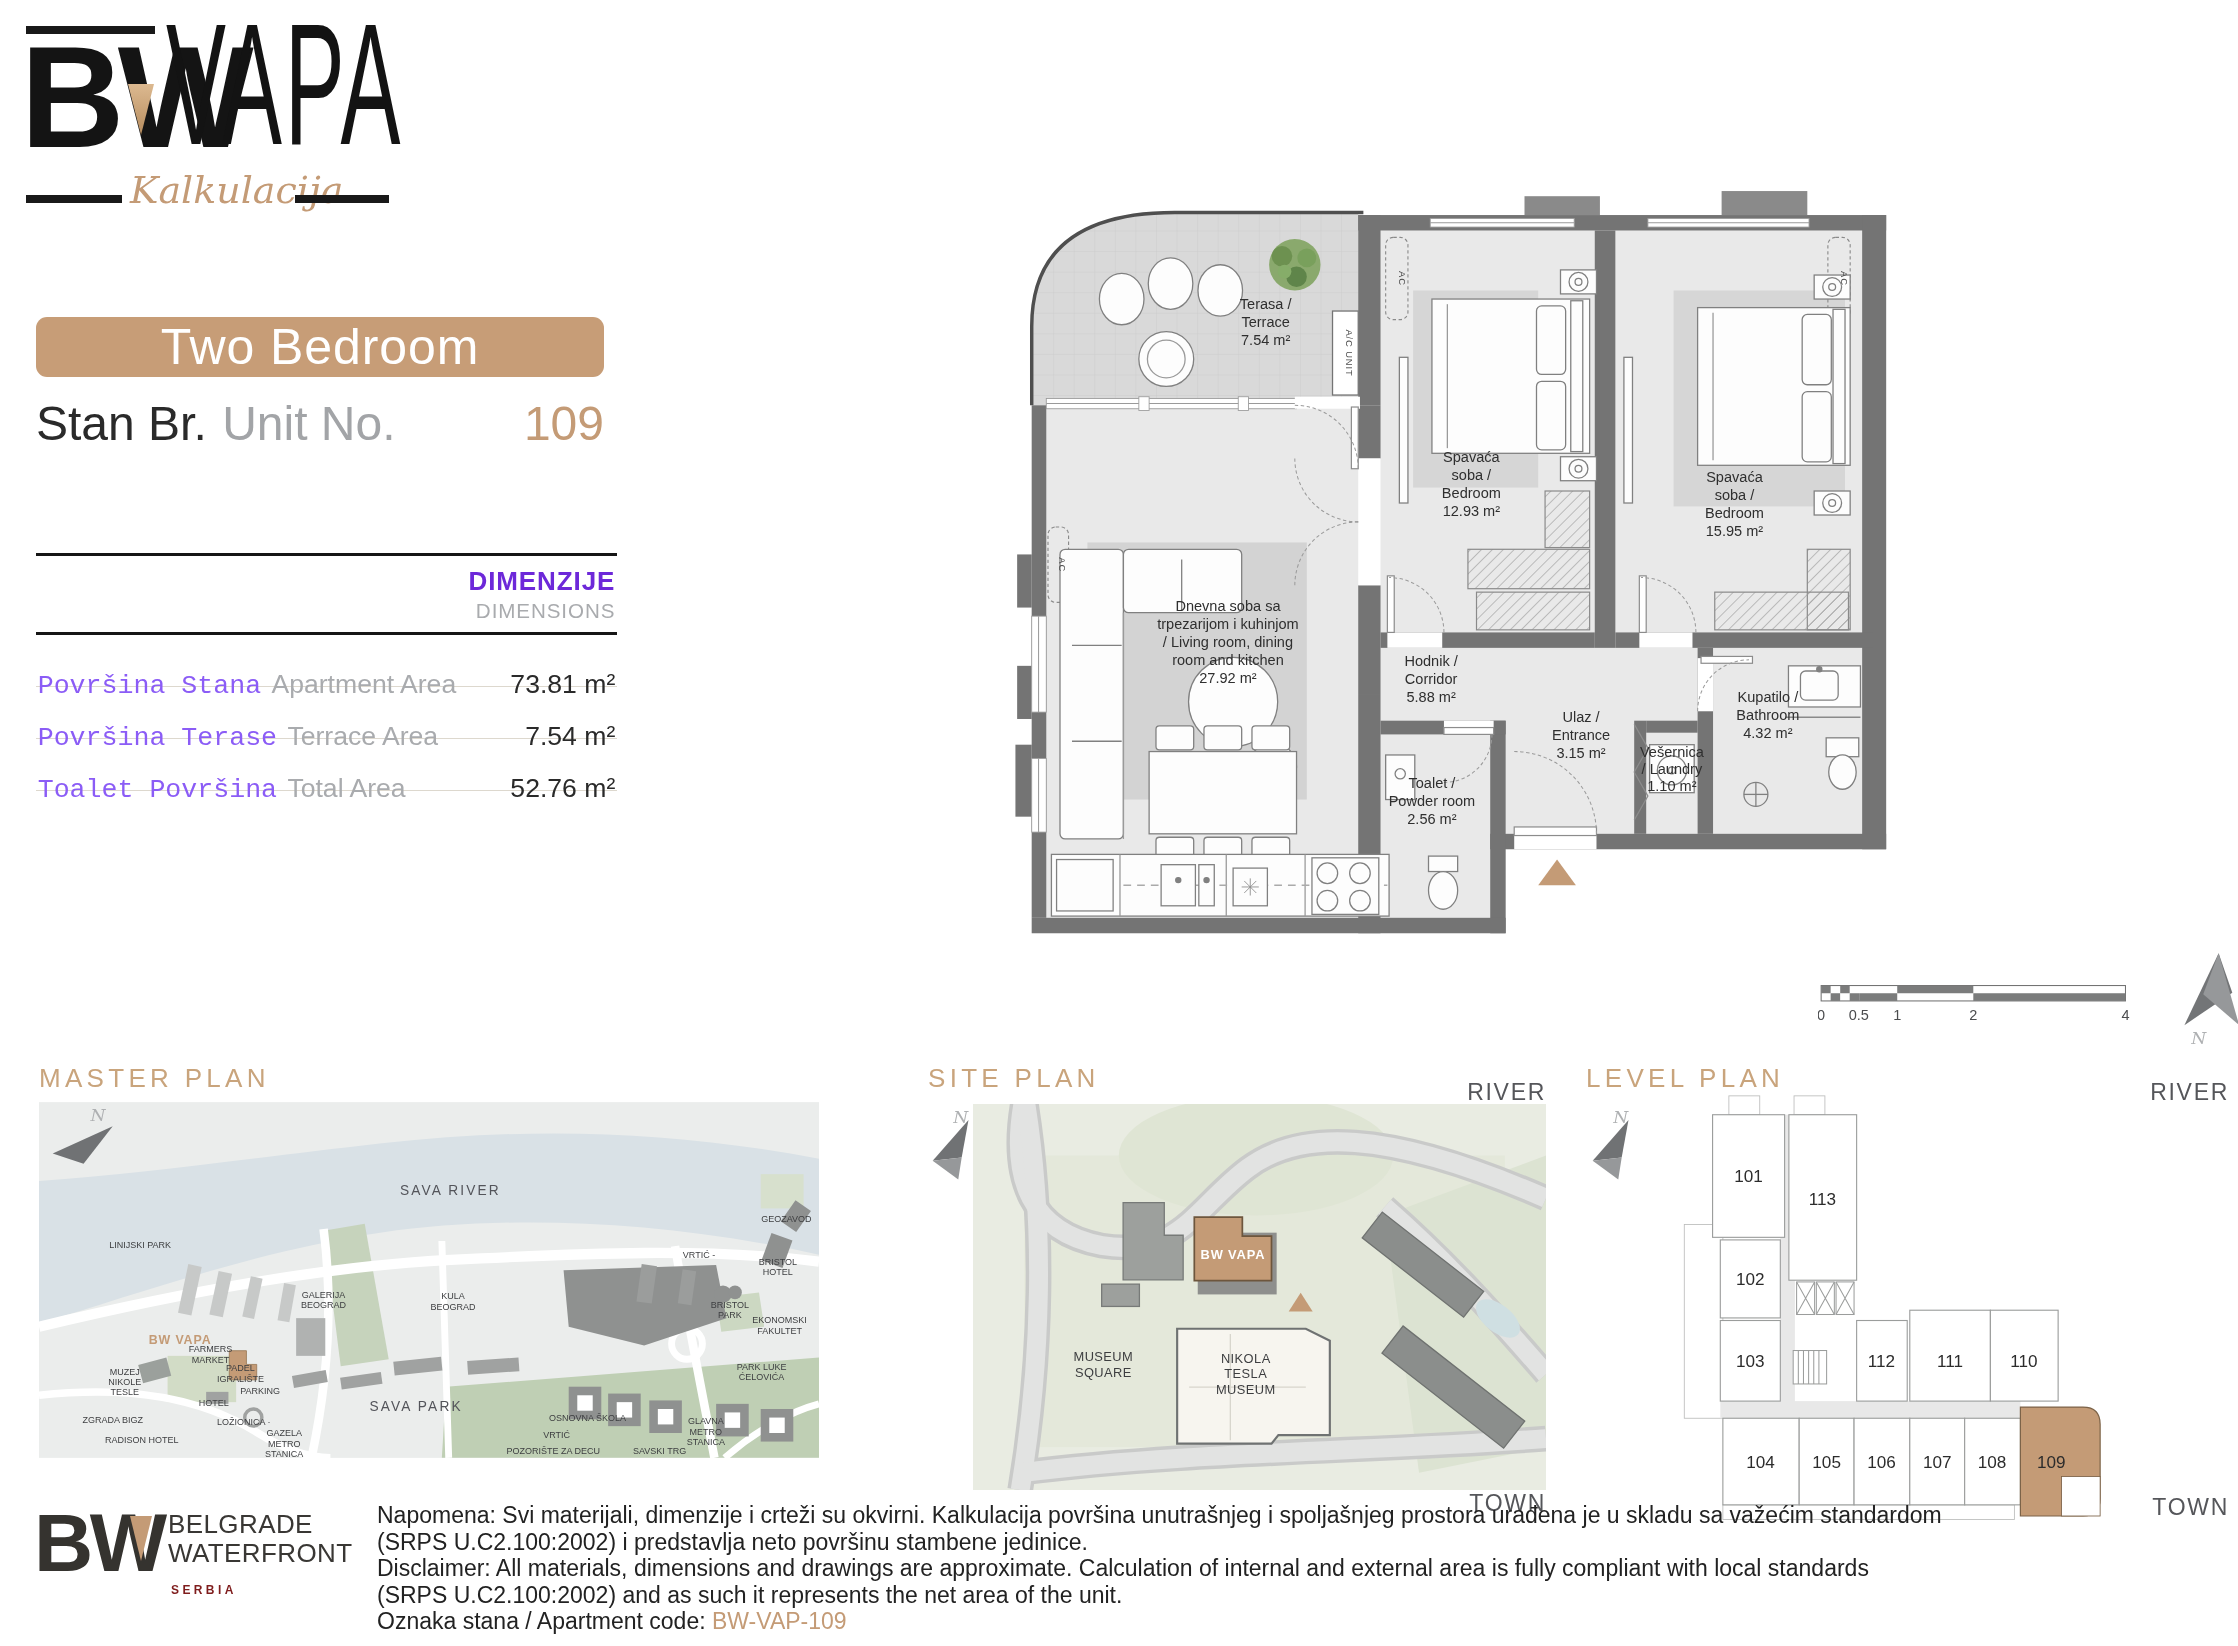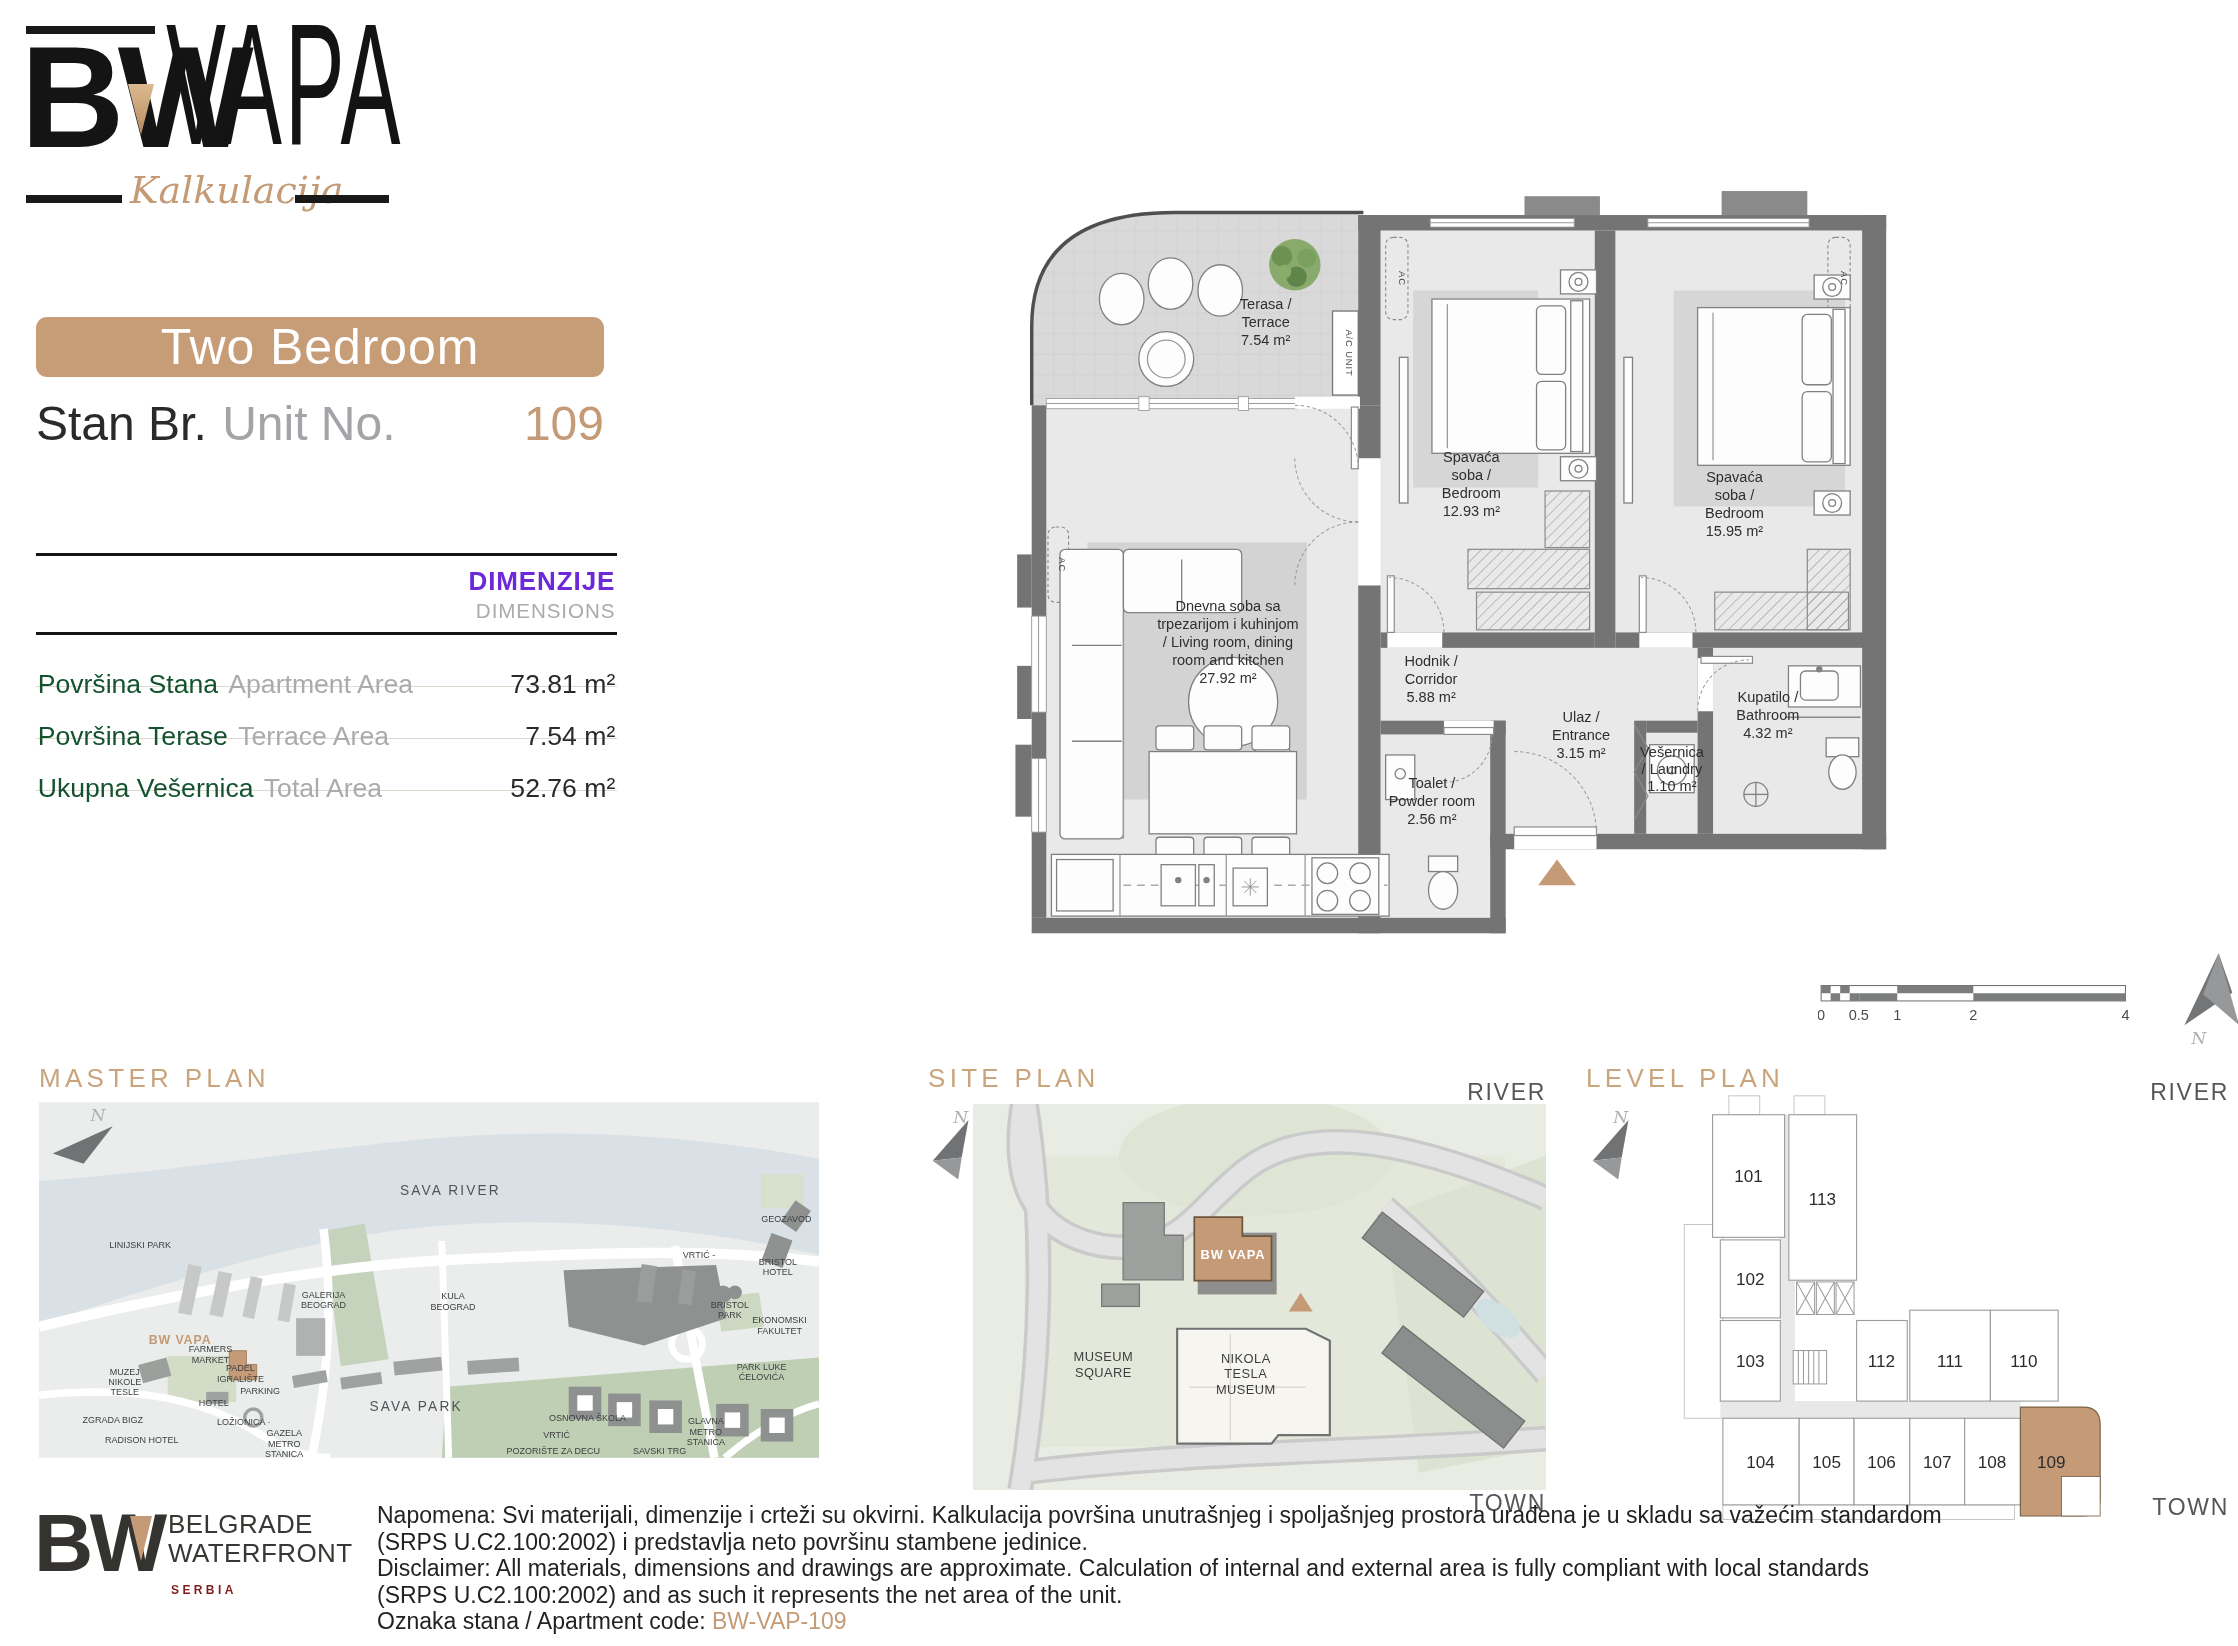--- a/index.html
+++ b/index.html
@@ -17,21 +17,21 @@
   #unit-row{left:36px;top:396px;width:568px;display:flex;align-items:baseline;font-size:48px;}
   #unit-row .sr{color:#2a2a2a;margin-right:15.4px;}
   #unit-row .en{color:#a2a4a7;}
   #unit-row .num{margin-left:auto;color:#c49b76;}
   
   #dim-table{left:36px;top:553px;width:581px;}
   .dim-head{border-top:3.4px solid #161616;border-bottom:3.4px solid #161616;padding:10.3px 1.7px 8.6px;text-align:right;}
   .dz{font-size:26px;font-weight:700;letter-spacing:0.9px;color:#6d28d9;}
   .dm{font-size:20.6px;color:#a9abae;letter-spacing:0.9px;margin-top:1.7px;}
   .dim-row{display:flex;align-items:baseline;height:51px;border-bottom:1.7px solid #ddd8ce;font-size:26.6px;padding:0 1.7px;}
-  .dim-row .sr{color:#14532d;margin-right:10.3px;white-space:nowrap;}
+  .dim-row .sr{color:#8b5cf6;margin-right:10.3px;white-space:nowrap;font-family:Liberation Mono, monospace;}
   .dim-row .en{color:#a9abae;white-space:nowrap;}
   .dim-row .val{margin-left:auto;color:#2a2a2a;margin-top:34px;}
   
   .plan-title{font-size:26px;letter-spacing:4.3px;color:#c9a47c;white-space:nowrap;}
   .dir{font-size:23px;letter-spacing:1.7px;color:#55565a;text-align:right;width:146px;}
   
   .fp-room{font-size:17px;fill:#2f2f2f;text-anchor:middle;}
   .fp-ac{font-size:11px;fill:#4c4c4c;letter-spacing:1px;text-anchor:middle;}
   .mp-s{font-size:10.5px;fill:#3d3e40;text-anchor:middle;}
   .mp-b{font-size:16px;fill:#53545a;letter-spacing:2.5px;text-anchor:middle;}
@@ -79,21 +79,21 @@
     <span class="sr">Površina Stana</span>
     <span class="en">Apartment Area</span>
     <span class="val">73.81 m²</span>
   </div>
   <div class="dim-row">
     <span class="sr">Površina Terase</span>
     <span class="en">Terrace Area</span>
     <span class="val">7.54 m²</span>
   </div>
   <div class="dim-row">
-    <span class="sr">Ukupna Vešernica</span>
+    <span class="sr">Toalet Površina</span>
     <span class="en">Total Area</span>
     <span class="val">52.76 m²</span>
   </div>
 </div>
 
 <svg class="abs" style="left:1012px;top:189px;" width="977" height="772" viewBox="0 0 1140 900">
   <defs>
     <pattern id="tgrid" width="24" height="24" patternUnits="userSpaceOnUse">
       <path d="M24 0H0V24" fill="none" stroke="#cacaca" stroke-width="1"></path>
     </pattern>

